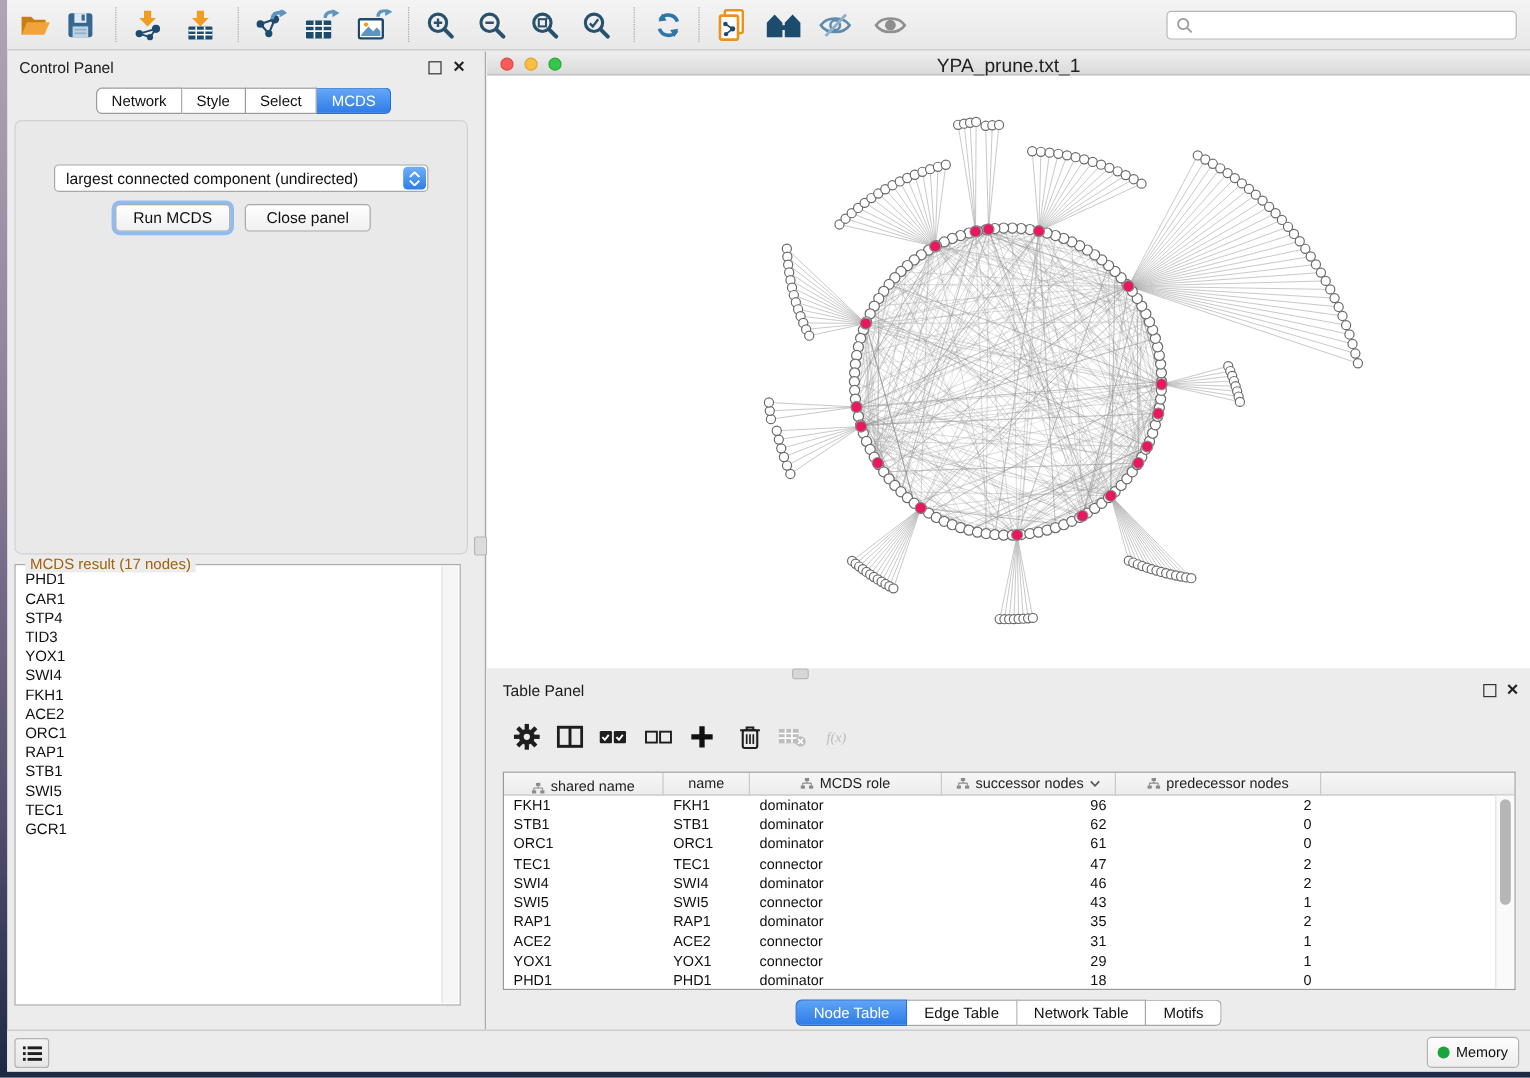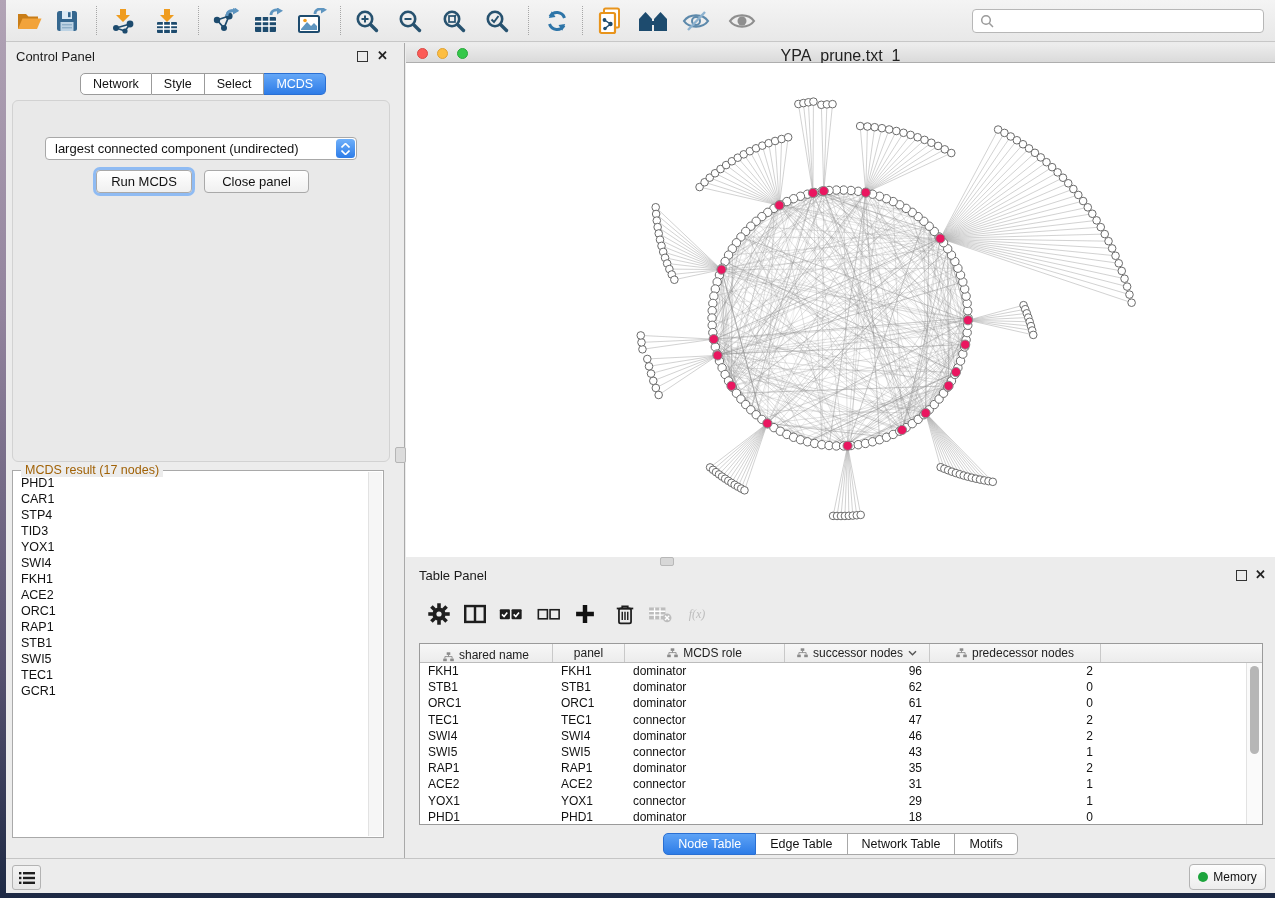--- a/index.html
+++ b/index.html
@@ -1191,21 +1191,21 @@
       <div class="th" style="width: 133px; align-items: flex-end;">
         <svg width="11" height="10" viewBox="0 0 11 10">
           <rect x="3.7" y="0.3" width="3.6" height="2.6" fill="#8a8a8a"></rect>
           <path d="M5.5 2.9 V4.6 M1.9 4.6 H9.1 M1.9 4.6 V6.6 M9.1 4.6 V6.6" stroke="#8a8a8a" fill="none" stroke-width="0.9"></path>
           <rect x="0.2" y="6.6" width="3.6" height="2.6" fill="#8a8a8a"></rect>
           <rect x="7.2" y="6.6" width="3.6" height="2.6" fill="#8a8a8a"></rect>
         </svg>
         <span>shared name</span>
       </div>
       <div class="th" style="width: 72px;">
-        <span>panel</span>
+        <span>name</span>
       </div>
       <div class="th" style="width: 160px;">
         <svg width="11" height="10" viewBox="0 0 11 10">
           <rect x="3.7" y="0.3" width="3.6" height="2.6" fill="#8a8a8a"></rect>
           <path d="M5.5 2.9 V4.6 M1.9 4.6 H9.1 M1.9 4.6 V6.6 M9.1 4.6 V6.6" stroke="#8a8a8a" fill="none" stroke-width="0.9"></path>
           <rect x="0.2" y="6.6" width="3.6" height="2.6" fill="#8a8a8a"></rect>
           <rect x="7.2" y="6.6" width="3.6" height="2.6" fill="#8a8a8a"></rect>
         </svg>
         <span>MCDS role</span>
       </div>

